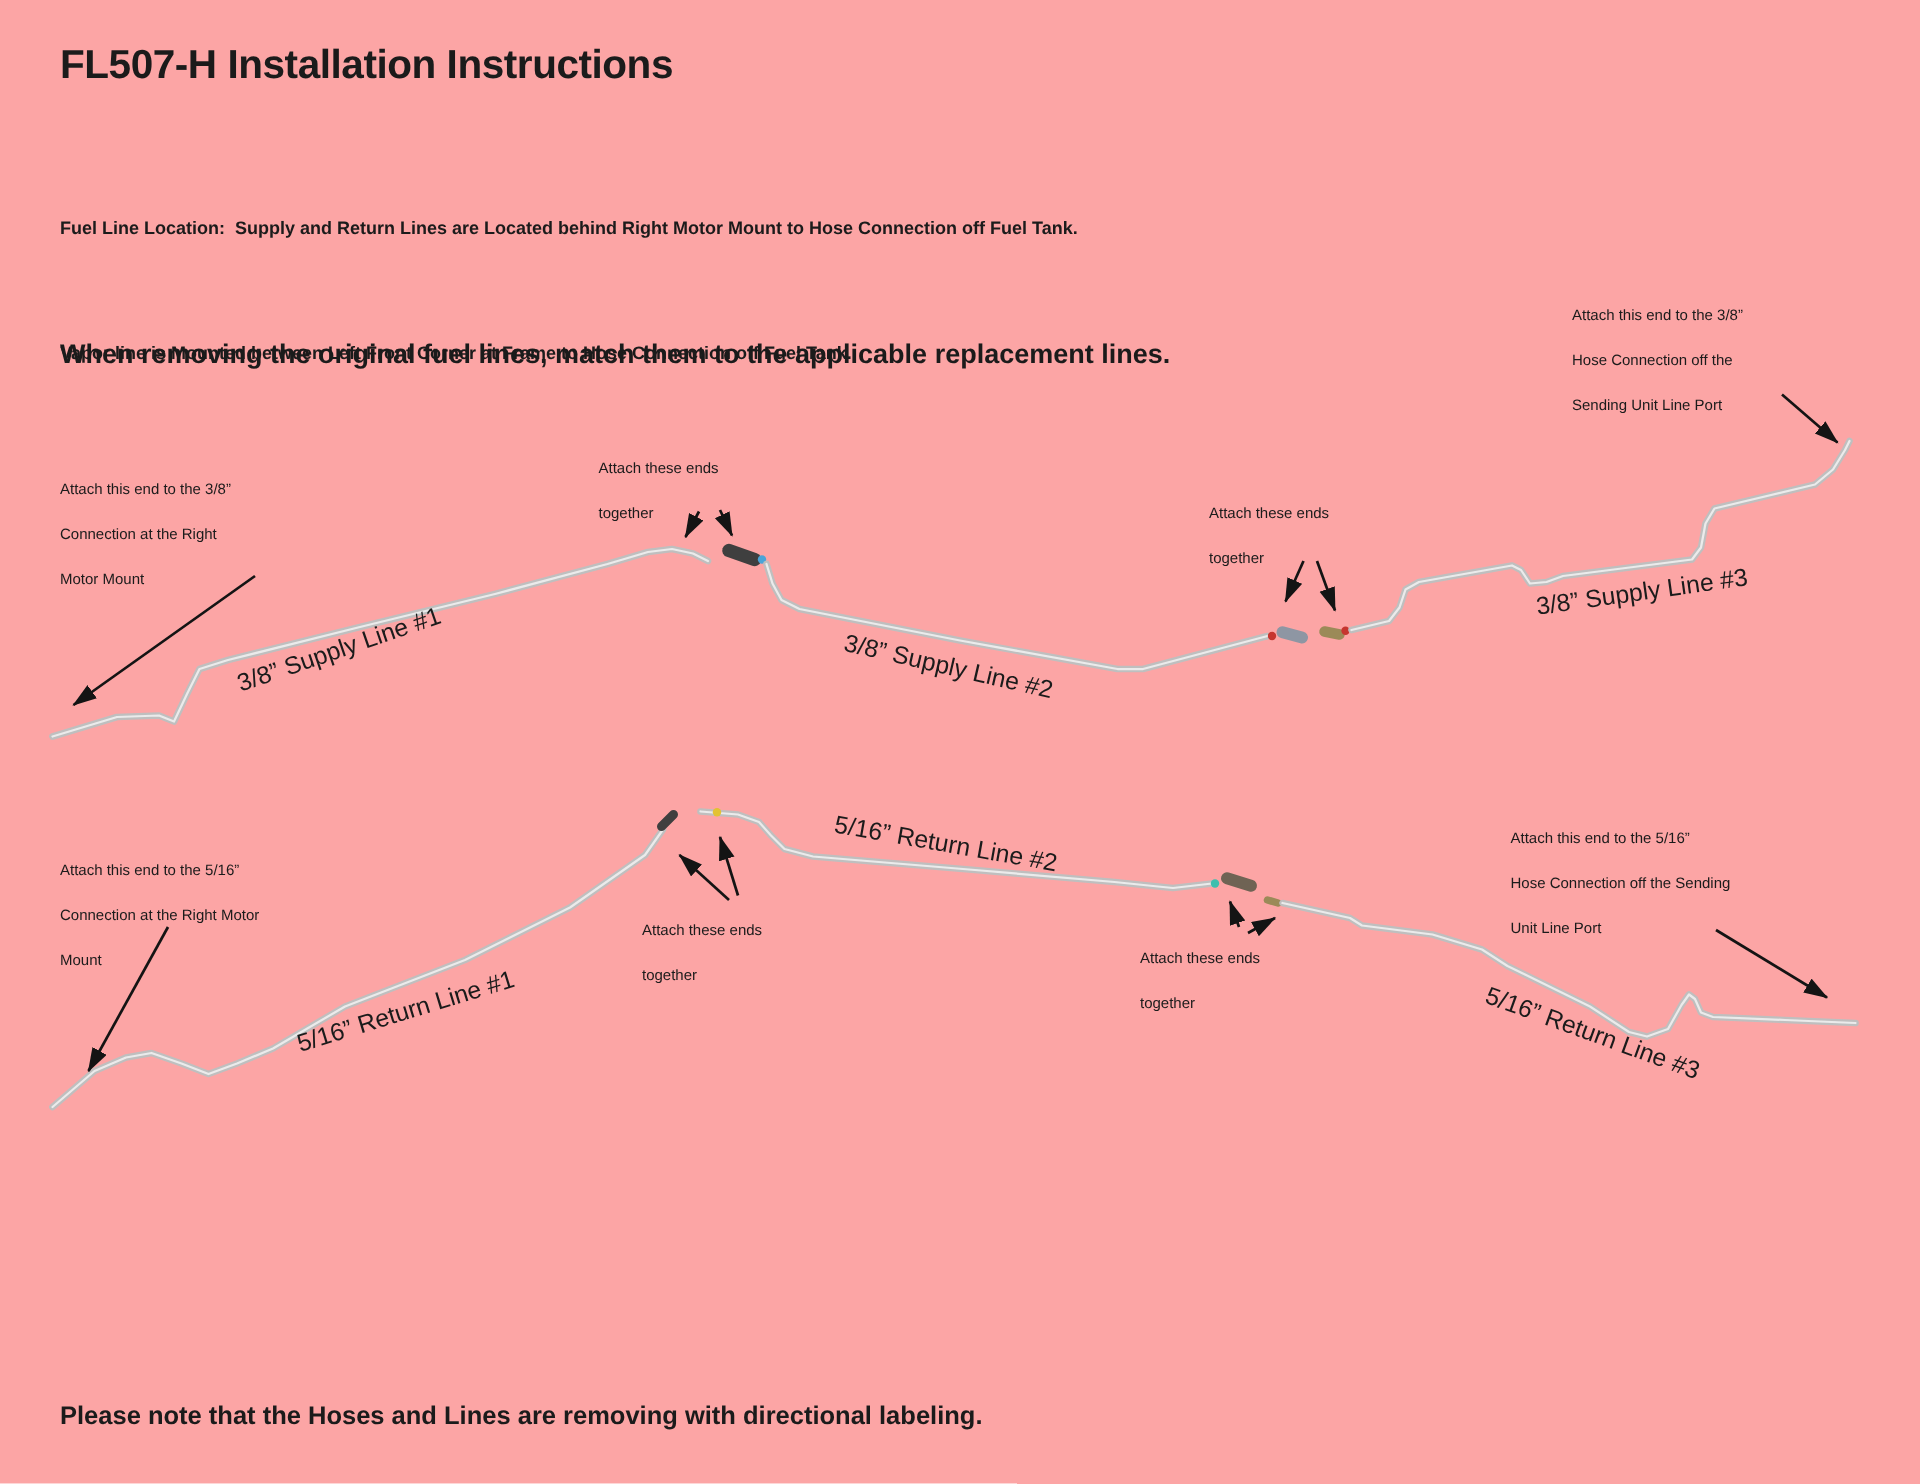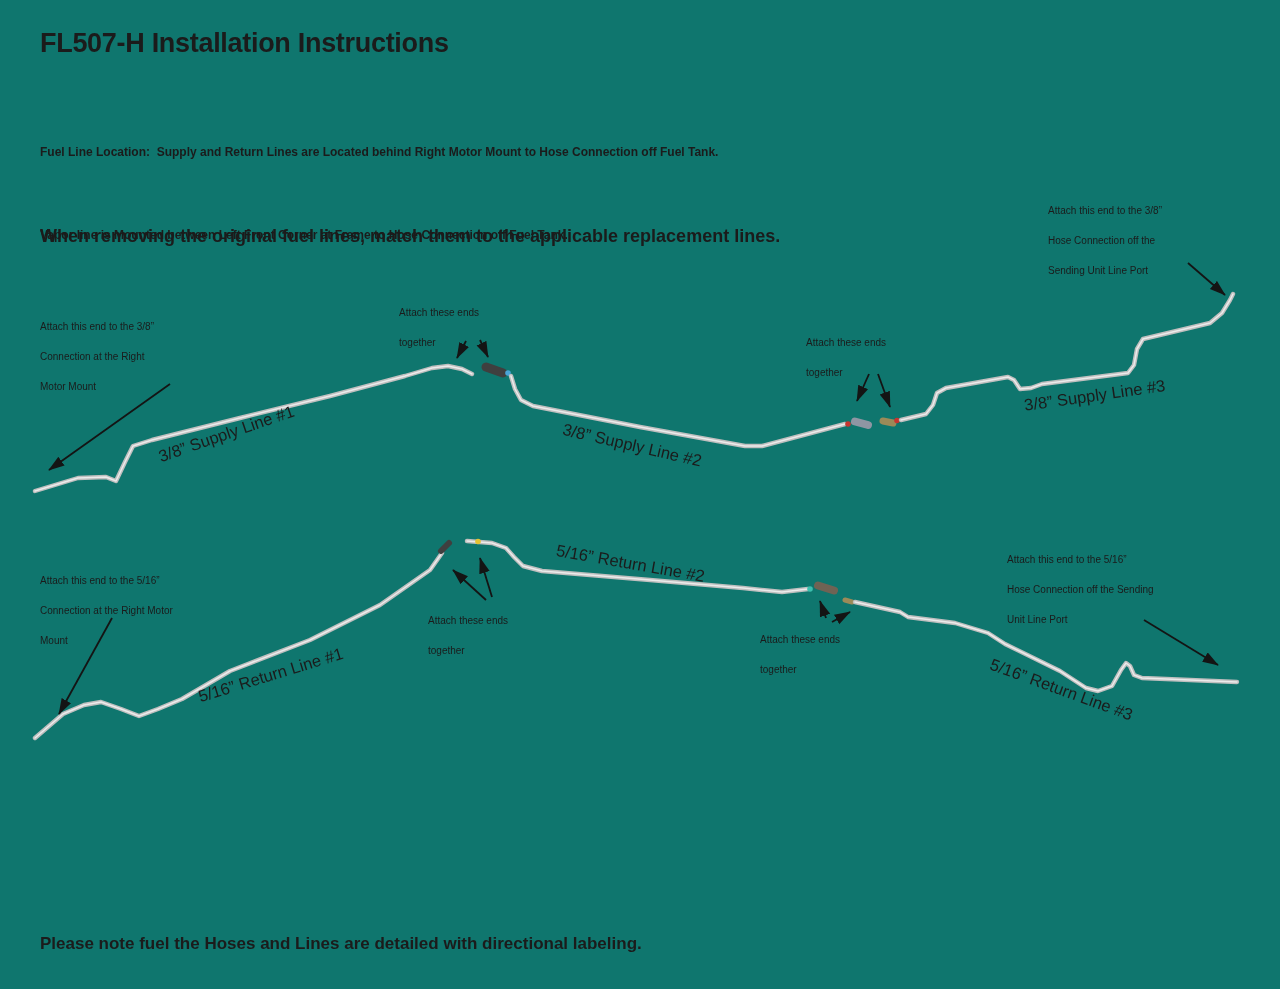--- a/index.html
+++ b/index.html
@@ -1,16 +1,16 @@
 <!DOCTYPE html>
 <html><head>
 <meta charset="utf-8">
 <style>
   html,body{margin:0;padding:0;background:#ffffff;}
-  .page{position:relative;width:1280px;height:989px;background:#0f766e;overflow:hidden;
+  .page{position:relative;width:1280px;height:989px;background:#fca5a5;overflow:hidden;
         font-family:"Liberation Sans","DejaVu Sans",sans-serif;color:#1b1b1b;}
   .abs{position:absolute;}
   .title{left:40px;top:28px;font-size:27px;font-weight:700;letter-spacing:-0.3px;}
   .intro{left:40px;top:84px;font-size:12px;font-weight:700;line-height:27.5px;white-space:pre-wrap;}
   .match{left:40px;top:226px;font-size:18px;font-weight:700;text-align:center;}
   .footer{left:40px;top:876px;font-size:17px;font-weight:700;line-height:27px;white-space:pre-wrap;}
   .callout{font-size:10px;line-height:30px;white-space:pre-line;}
   .center{}
   .linelabel{font-size:16.5px;transform-origin:0 0;white-space:nowrap;}
   svg.diagram{position:absolute;left:0;top:0;}
@@ -125,17 +125,17 @@
 together</div>
   <div class="abs callout" style="left:1007px;top:545px;width:245px;">Attach this end to the 5/16”
 Hose Connection off the Sending
 Unit Line Port</div>
 
   <div class="abs linelabel" style="left:196px;top:688px;transform:rotate(-17deg);">5/16” Return Line #1</div>
   <div class="abs linelabel" style="left:558px;top:541px;transform:rotate(10deg);">5/16” Return Line #2</div>
   <div class="abs linelabel" style="left:994px;top:655px;transform:rotate(20deg);">5/16” Return Line #3</div>
 
   <div class="abs footer">
-    <div>Please note fuel the Hoses and Lines are detailed with directional labeling.</div>
+    <div>Please note that the Hoses and Lines are removing with directional labeling.</div>
     
   </div>
 
 </div>
 
 </body></html>

